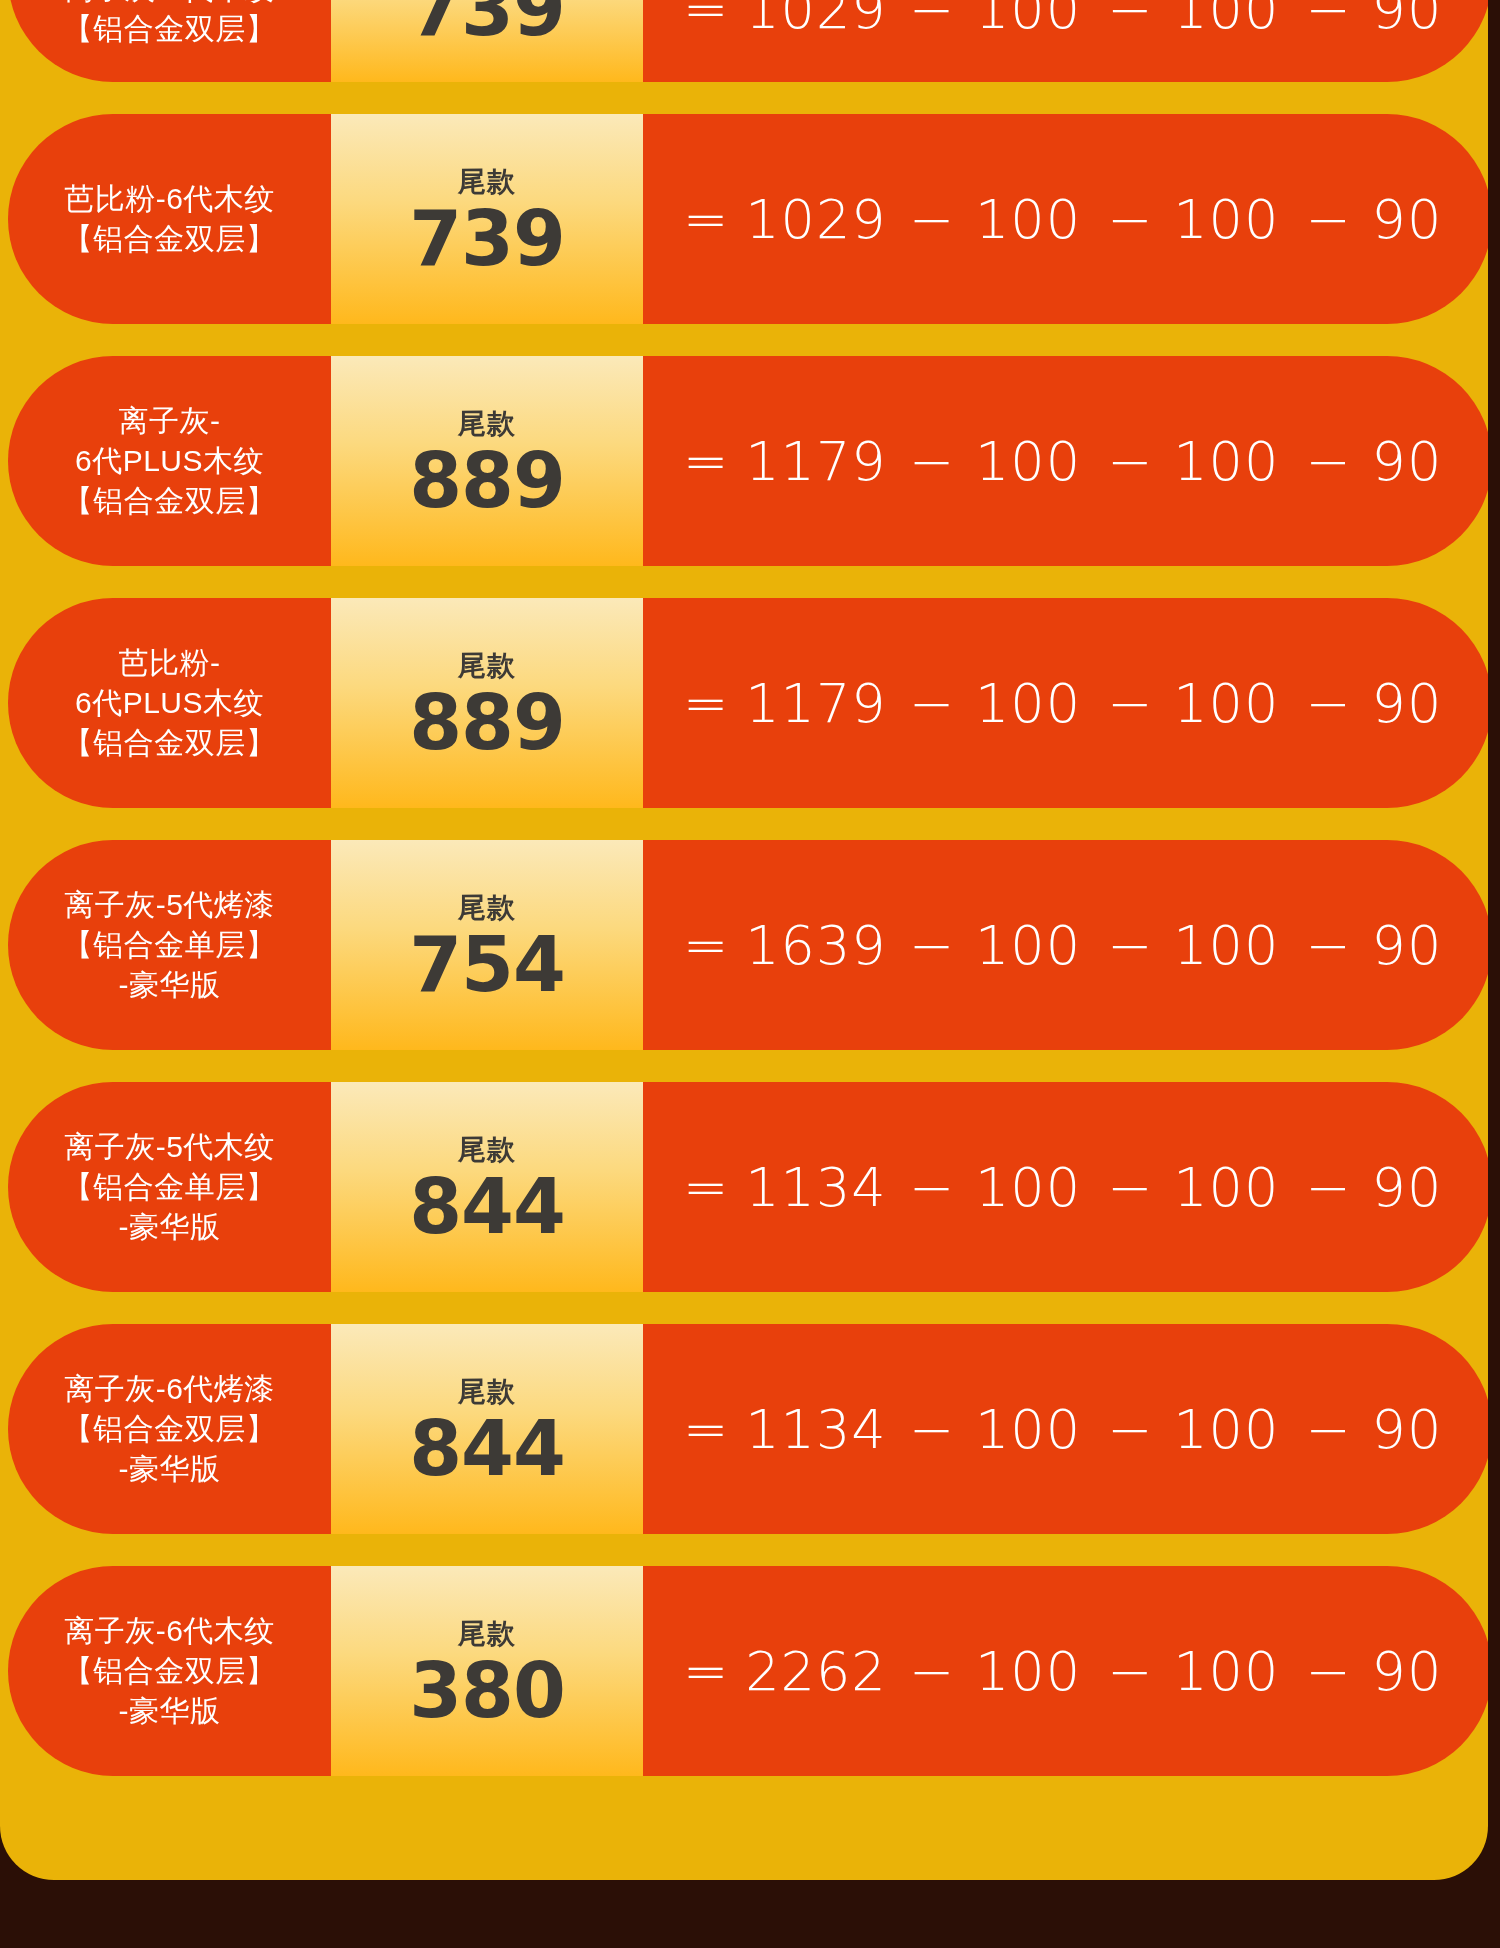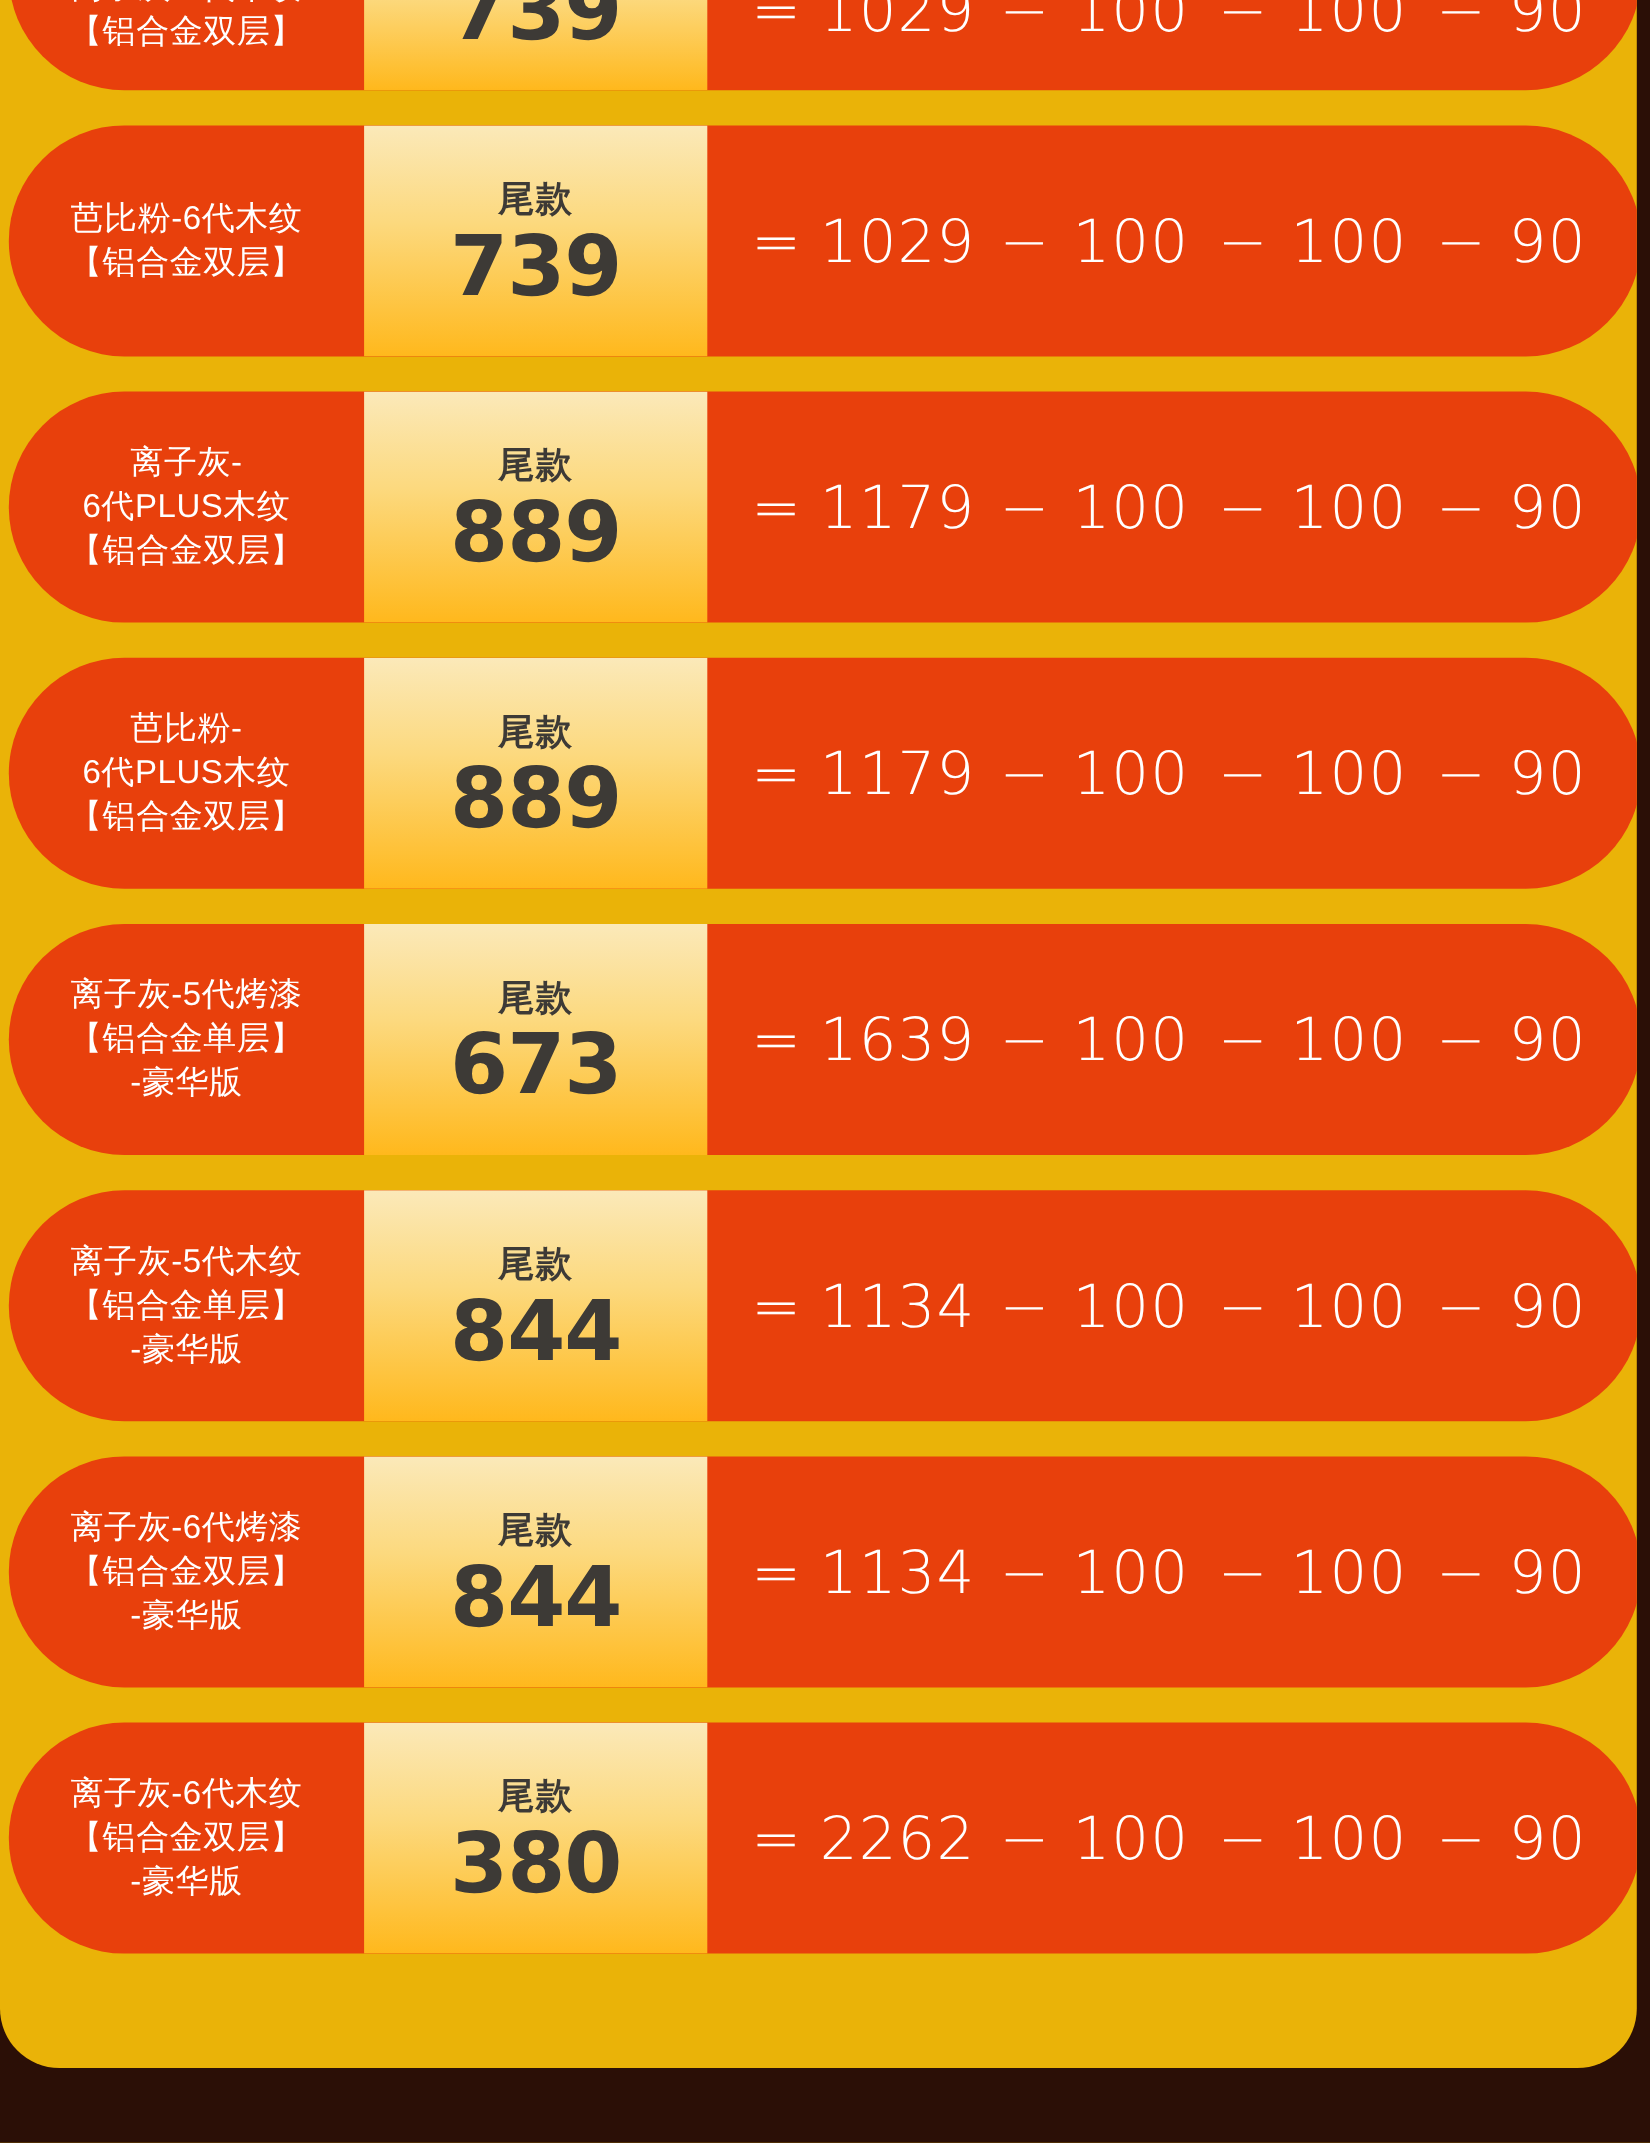--- a/index.html
+++ b/index.html
@@ -55,21 +55,21 @@
     width:312px;
     flex:0 0 312px;
     background:linear-gradient(180deg,#fbe9b9 0%,#fcd97e 42%,#ffb81c 100%);
     display:flex;
     flex-direction:column;
     align-items:center;
     justify-content:center;
     color:#3d3a36;
   }
   .balance .tag{
-    font-size:33px;
+    font-size:28px;
     font-weight:bold;
     letter-spacing:1px;
     margin-bottom:2px;
   }
   .balance .amt{
     font-size:76px;
     font-weight:bold;
     letter-spacing:-1px;
     line-height:.95;
     font-family:"DejaVu Sans",sans-serif;
@@ -197,21 +197,21 @@
       <div class="row">
         <div class="variant">
           <div>
             <span>离子灰-5代烤漆</span>
             <span>【铝合金单层】</span>
             <span>-豪华版</span>
           </div>
         </div>
         <div class="balance">
           <div class="tag">尾款</div>
-          <div class="amt">673</div>
+          <div class="amt">754</div>
         </div>
         <div class="formula">
           <span class="eq">=</span>
           <span class="base">1639</span>
           <span class="op">−</span>
           <span class="val">100</span>
           <span class="op">−</span>
           <span class="val">100</span>
           <span class="op">−</span>
           <span class="val">90</span>

